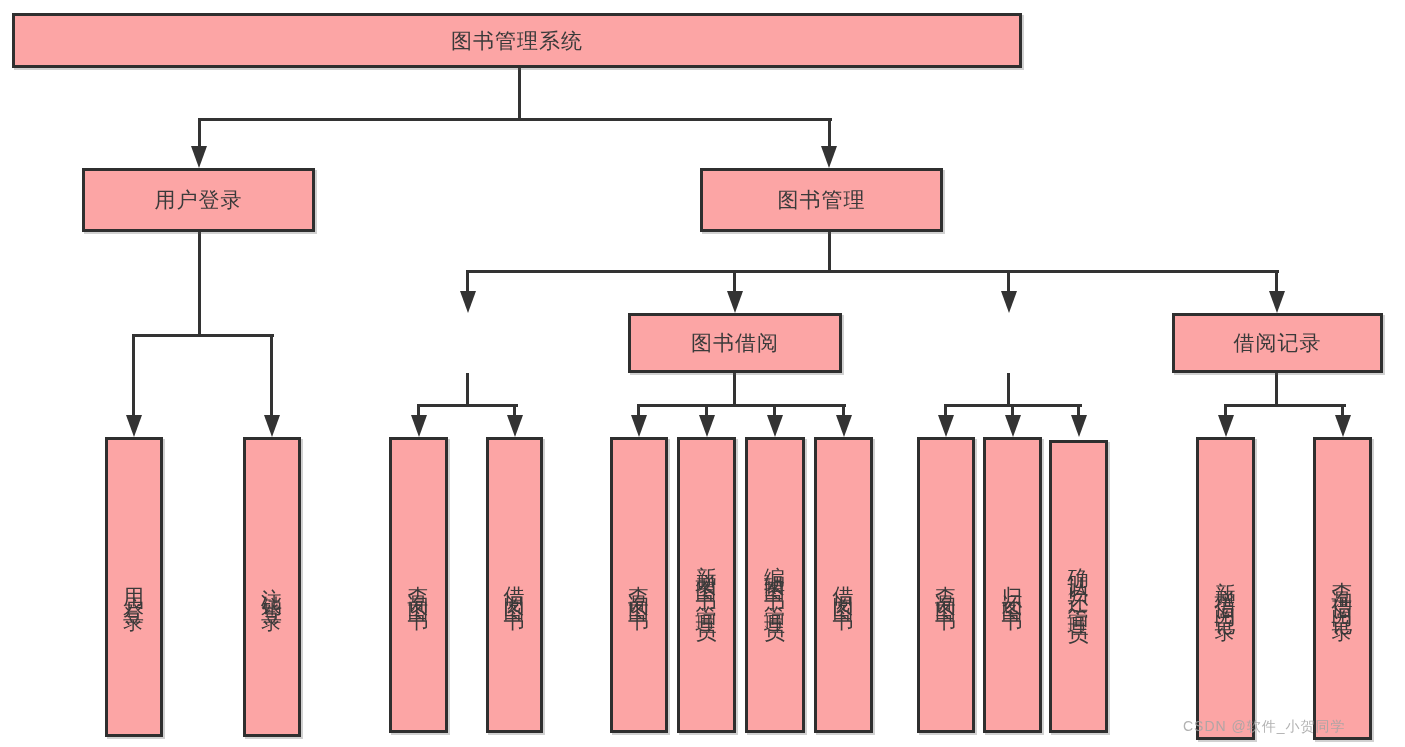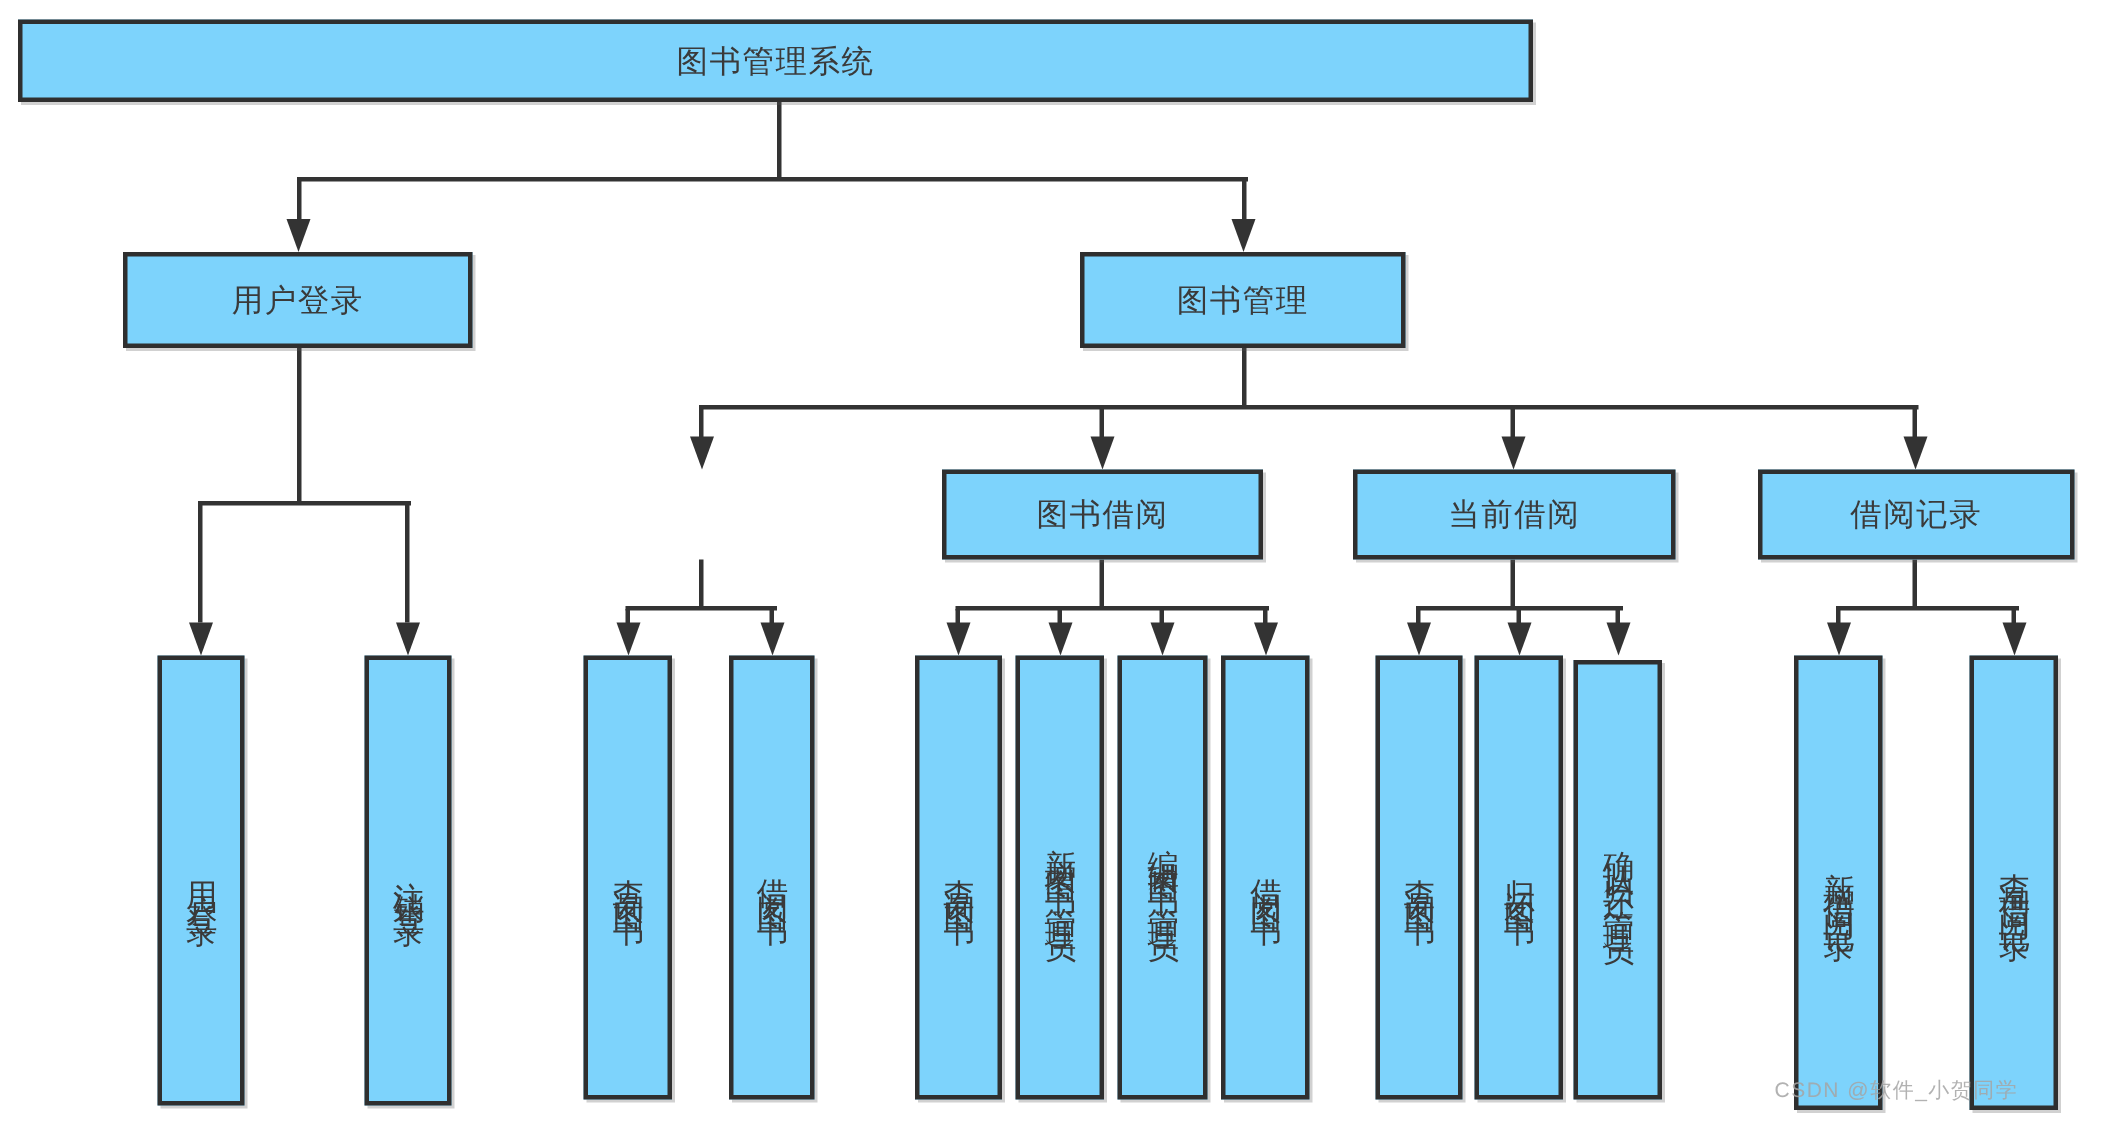--- a/index.html
+++ b/index.html
@@ -6,21 +6,21 @@
   #canvas {
     position: relative;
     width: 1405px;
     height: 747px;
     background: #ffffff;
     font-family: "Liberation Sans", "DejaVu Sans", sans-serif;
     overflow: hidden;
   }
   .node {
     position: absolute;
-    background: #7dd3fc;
+    background: #fca5a5;
     border: 3px solid #2f2f2f;
     box-sizing: border-box;
     display: flex;
     align-items: center;
     justify-content: center;
     box-shadow: 2px 2px 0 rgba(90,90,90,0.28);
     z-index: 2;
   }
   .node .hlabel {
     font-size: 21px;
@@ -80,21 +80,21 @@
   <div class="vline" style="left:518px; top:68px; height:52px;"></div>
   <div class="hline" style="left:198px; top:118px; width:634px;"></div>
   <div class="vline" style="left:198px; top:120px; height:28px;"></div>
   <div class="arrow" style="left:191px; top:146px;"></div>
   <div class="vline" style="left:828px; top:120px; height:28px;"></div>
   <div class="arrow" style="left:821px; top:146px;"></div>
 
   <div class="node" style="left:82px; top:168px; width:233px; height:64px;">
     <span class="hlabel">用户登录</span>
   </div>
-  <div class="node" style="left:720px; top:168px; width:217px; height:64px;">
+  <div class="node" style="left:700px; top:168px; width:243px; height:64px;">
     <span class="hlabel">图书管理</span>
   </div>
 
   <div class="vline" style="left:198px; top:232px; height:104px;"></div>
   <div class="hline" style="left:132px; top:334px; width:142px;"></div>
   <div class="vline" style="left:132px; top:336px; height:79px;"></div>
   <div class="arrow" style="left:126px; top:415px;"></div>
   <div class="vline" style="left:270px; top:336px; height:79px;"></div>
   <div class="arrow" style="left:264px; top:415px;"></div>
 
@@ -105,23 +105,20 @@
   <div class="vline" style="left:733px; top:272px; height:20px;"></div>
   <div class="arrow" style="left:727px; top:291px;"></div>
   <div class="vline" style="left:1007px; top:272px; height:20px;"></div>
   <div class="arrow" style="left:1001px; top:291px;"></div>
   <div class="vline" style="left:1275px; top:272px; height:20px;"></div>
   <div class="arrow" style="left:1269px; top:291px;"></div>
 
   <div class="node" style="left:628px; top:313px; width:214px; height:60px;">
     <span class="hlabel">图书借阅</span>
   </div>
-  <div class="node" style="left:902px; top:313px; width:215px; height:60px;">
-    <span class="hlabel">当前借阅</span>
-  </div>
   <div class="node" style="left:1172px; top:313px; width:211px; height:60px;">
     <span class="hlabel">借阅记录</span>
   </div>
 
   <div class="vline" style="left:466px; top:373px; height:33px;"></div>
   <div class="hline" style="left:417px; top:404px; width:101px;"></div>
   <div class="vline" style="left:417px; top:406px; height:10px;"></div>
   <div class="arrow" style="left:411px; top:415px;"></div>
   <div class="vline" style="left:513px; top:406px; height:10px;"></div>
   <div class="arrow" style="left:507px; top:415px;"></div>

